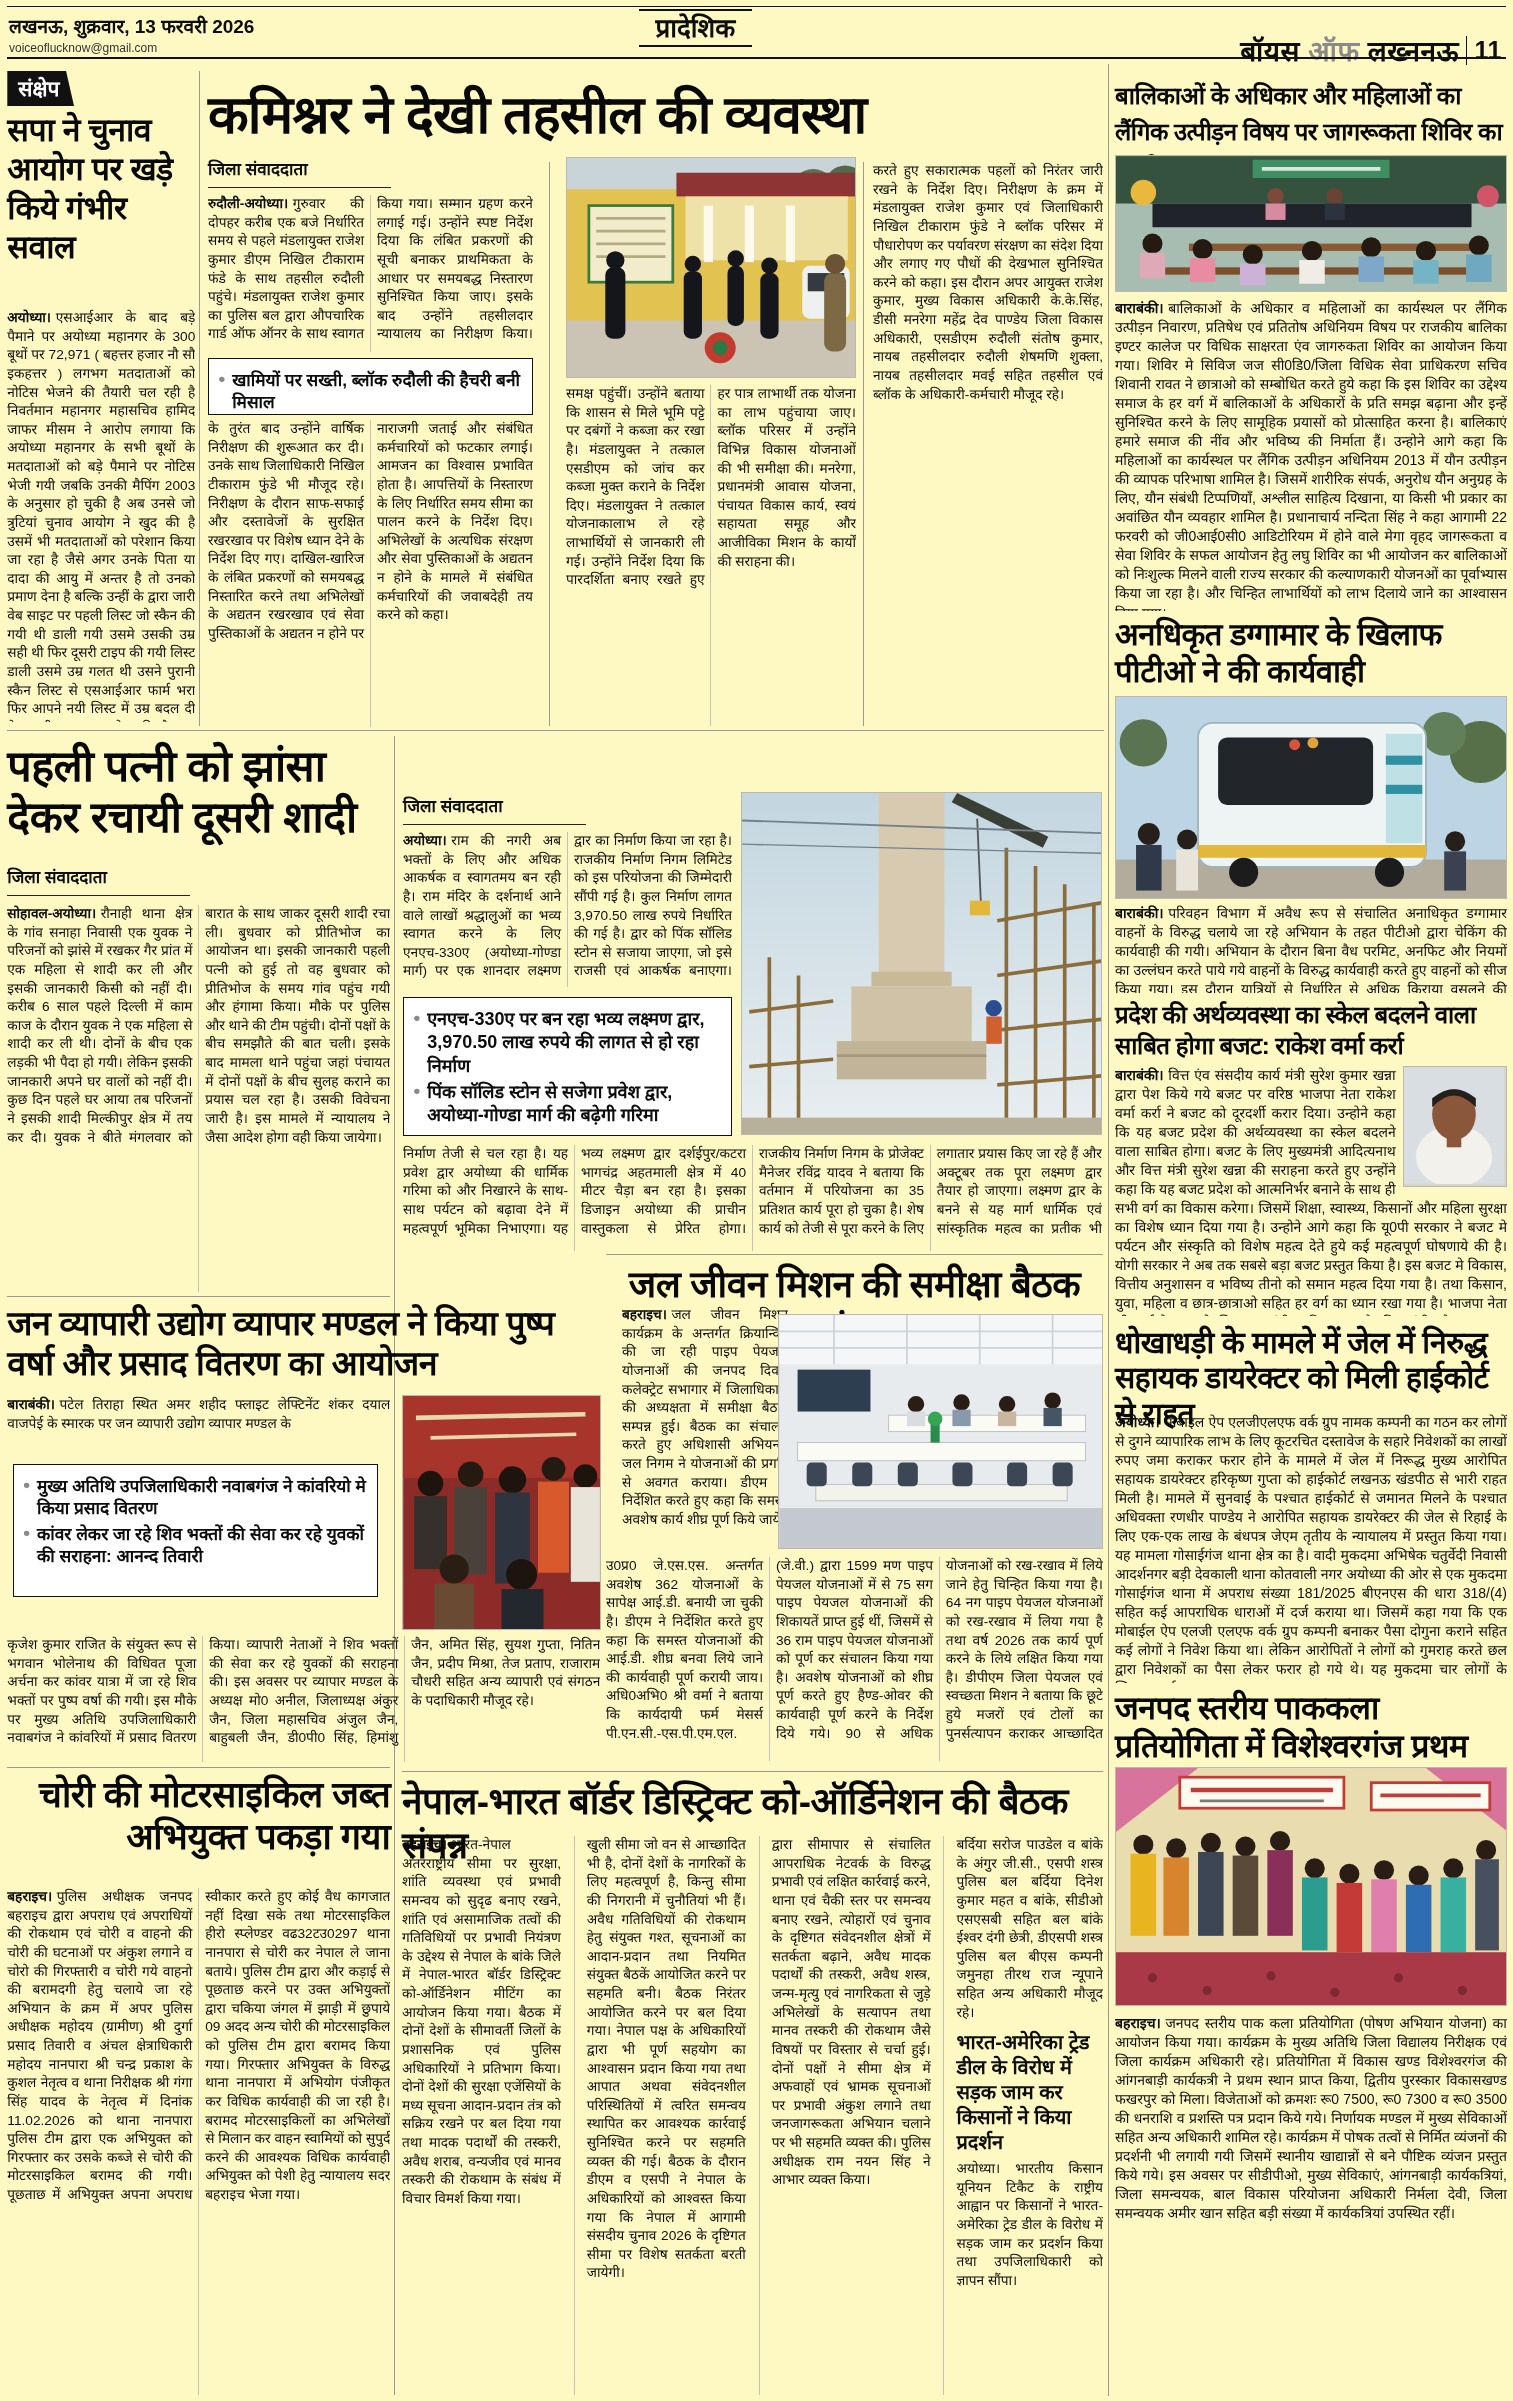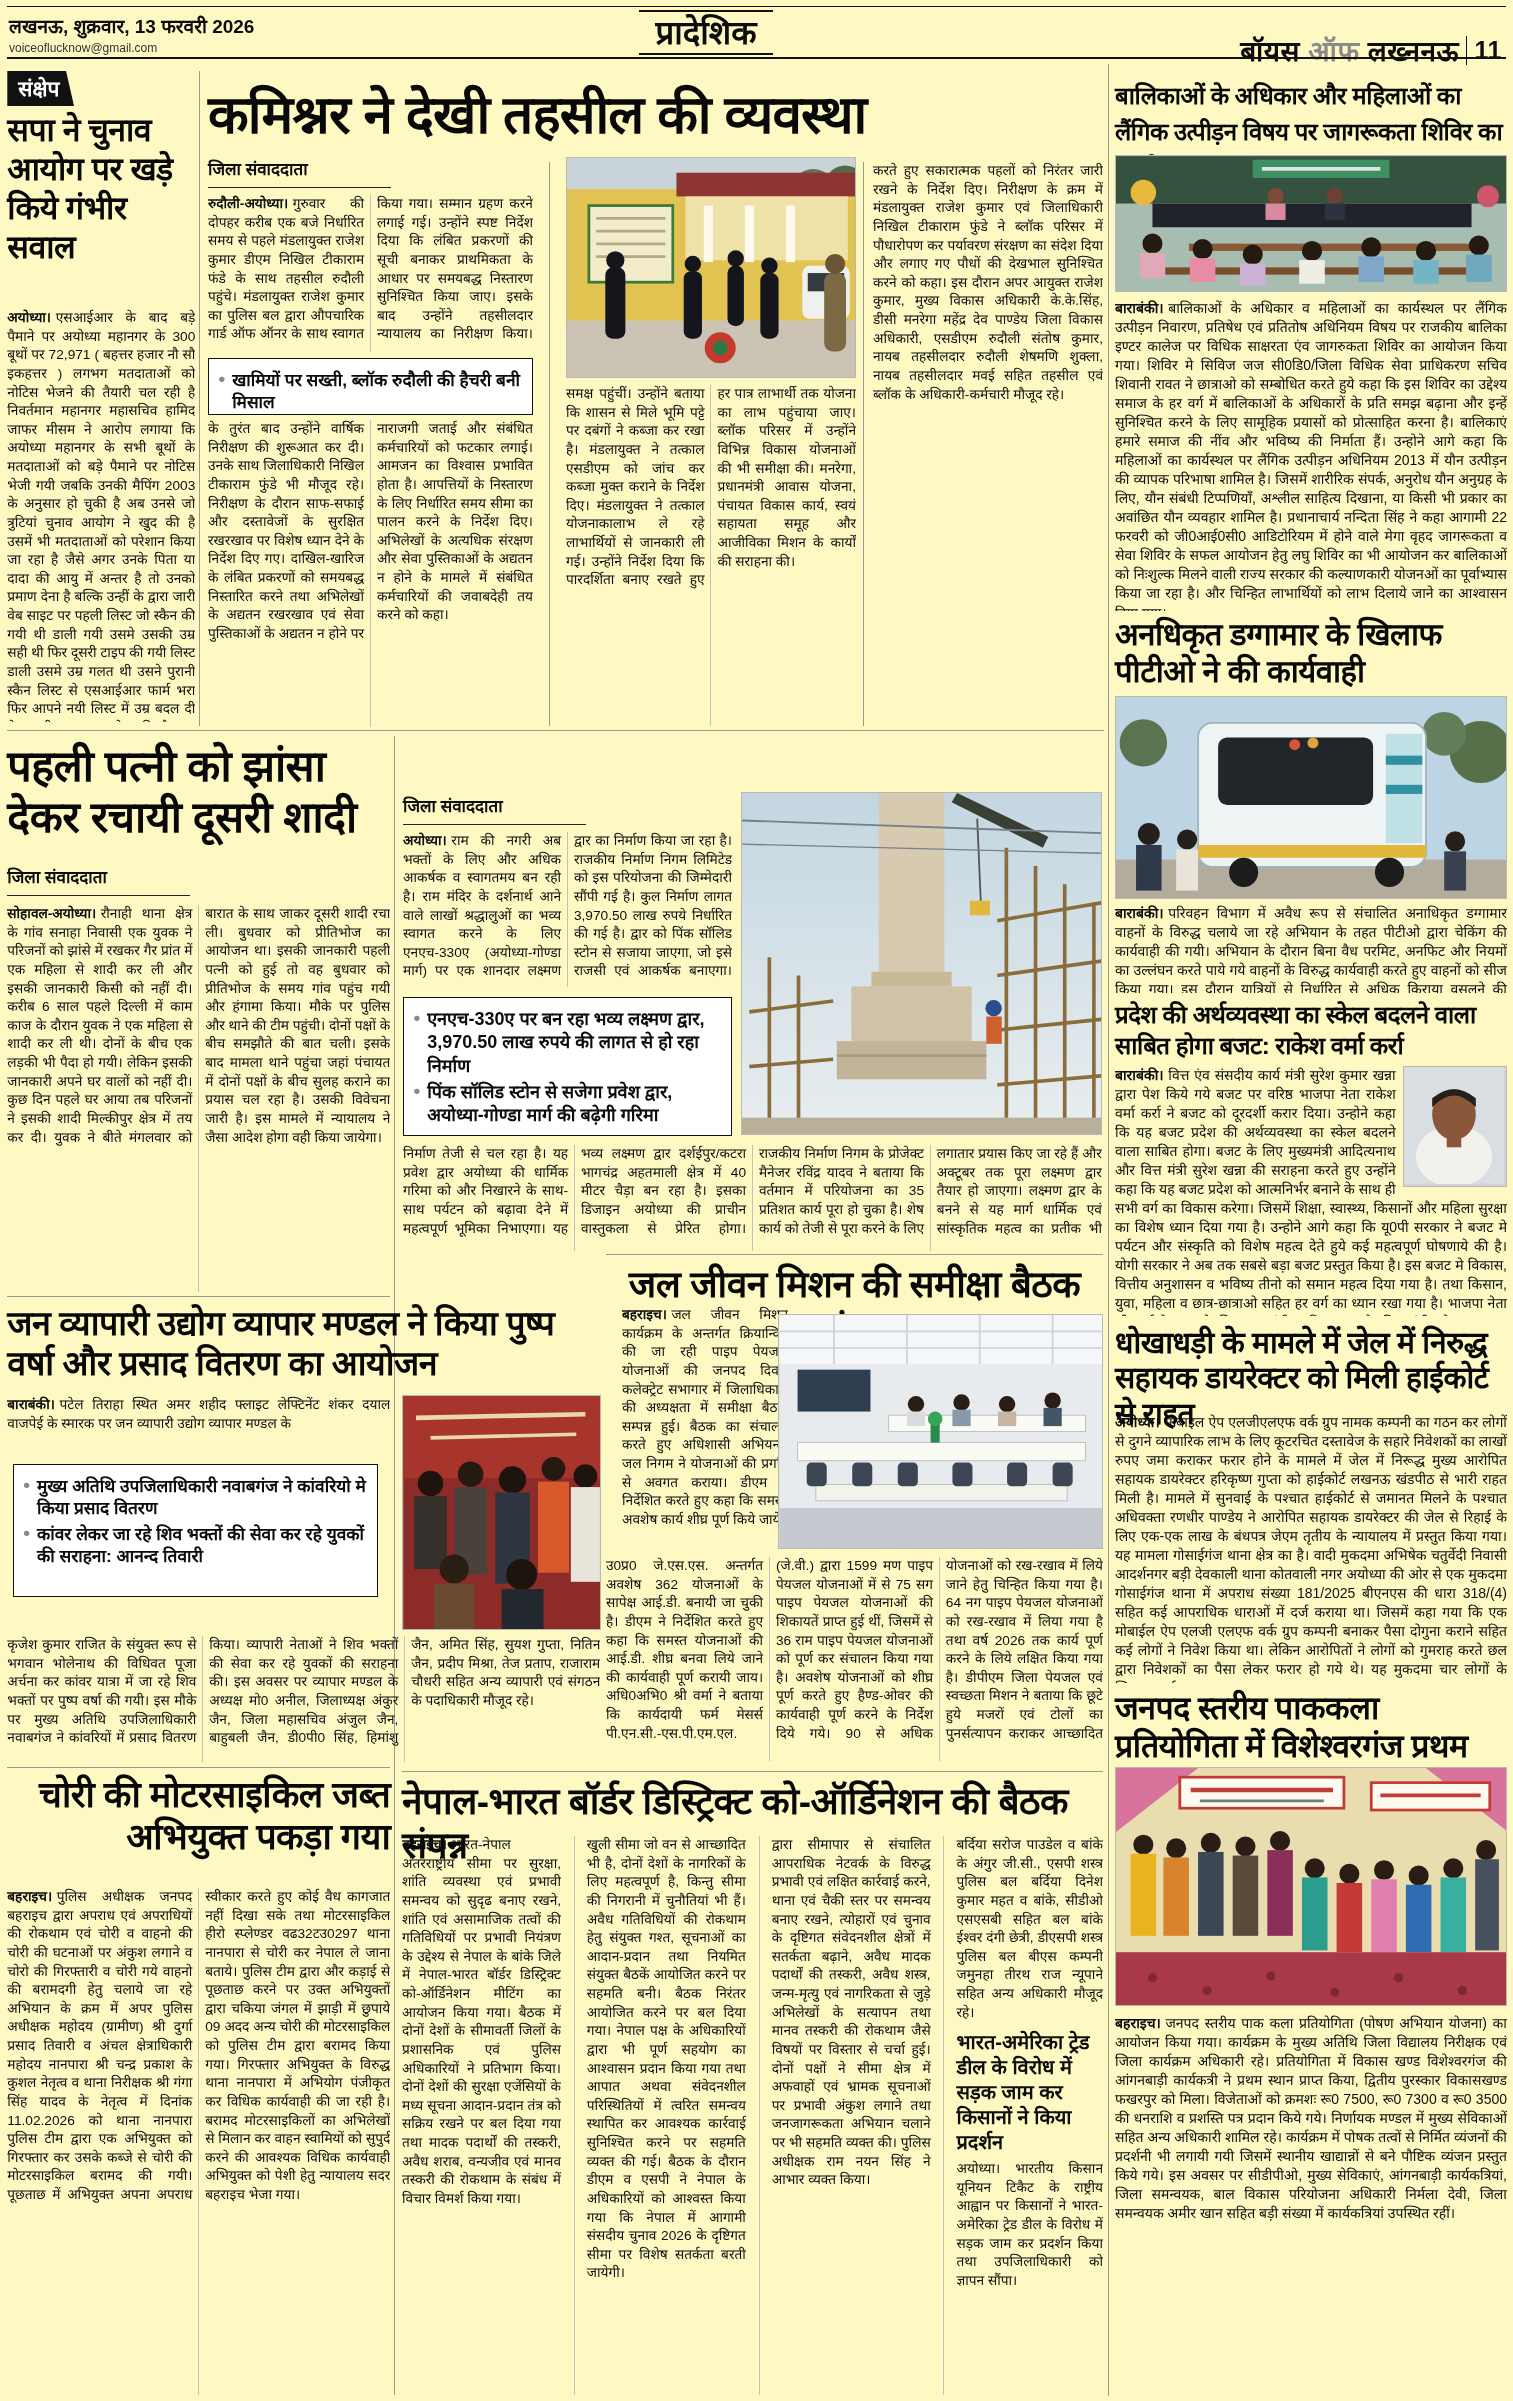--- a/index.html
+++ b/index.html
@@ -5,21 +5,21 @@
   html,body{margin:0;padding:0;background:#dcdcd6;}
   #page{position:relative;width:1513px;height:2401px;background:#fef9c3;color:#0d0d0d;
         font-family:"Liberation Sans",sans-serif;overflow:hidden;}
   .abs{position:absolute;box-sizing:border-box;}
   .rule-h{background:#111;height:1.8px;}
   .rule-h-thin{background:#9a9a94;height:0.9px;}
   .rule-v{background:#9a9a94;width:0.9px;}
   
   .hdr-date{font-weight:bold;font-size:19px;}
   .hdr-mail{font-size:12px;color:#333;margin-top:2.7px;}
-  .hdr-section{font-weight:bold;font-size:33px;border-top:2.7px solid #111;border-bottom:2.7px solid #111;padding:1.8px 16.4px;}
+  .hdr-section{font-weight:bold;font-size:26px;border-top:2.7px solid #111;border-bottom:2.7px solid #111;padding:1.8px 16.4px;}
   .hdr-brand{font-weight:bold;font-size:28px;letter-spacing:0.5px;}
   .hdr-brand .gray{color:#8a8a8a;}
   .hdr-page{font-weight:bold;font-size:25px;border-left:1.8px solid #111;padding-left:7.3px;margin-left:7.3px;}
   
   .headline{font-weight:bold;color:#080808;line-height:1.18;letter-spacing:-0.5px;}
   .byline{font-weight:bold;font-size:17px;border-bottom:1.8px solid #222;padding-bottom:7.3px;}
   .bodytxt{font-size:13.7px;line-height:1.36;text-align:justify;overflow:hidden;}
   .bodytxt .dl{font-weight:bold;margin-right:4.6px;}
   .c2{columns:2;column-gap:12.8px;column-rule:0.9px solid #c2c2bc;}
   .c3{columns:3;column-gap:12.8px;column-rule:0.9px solid #c2c2bc;}

